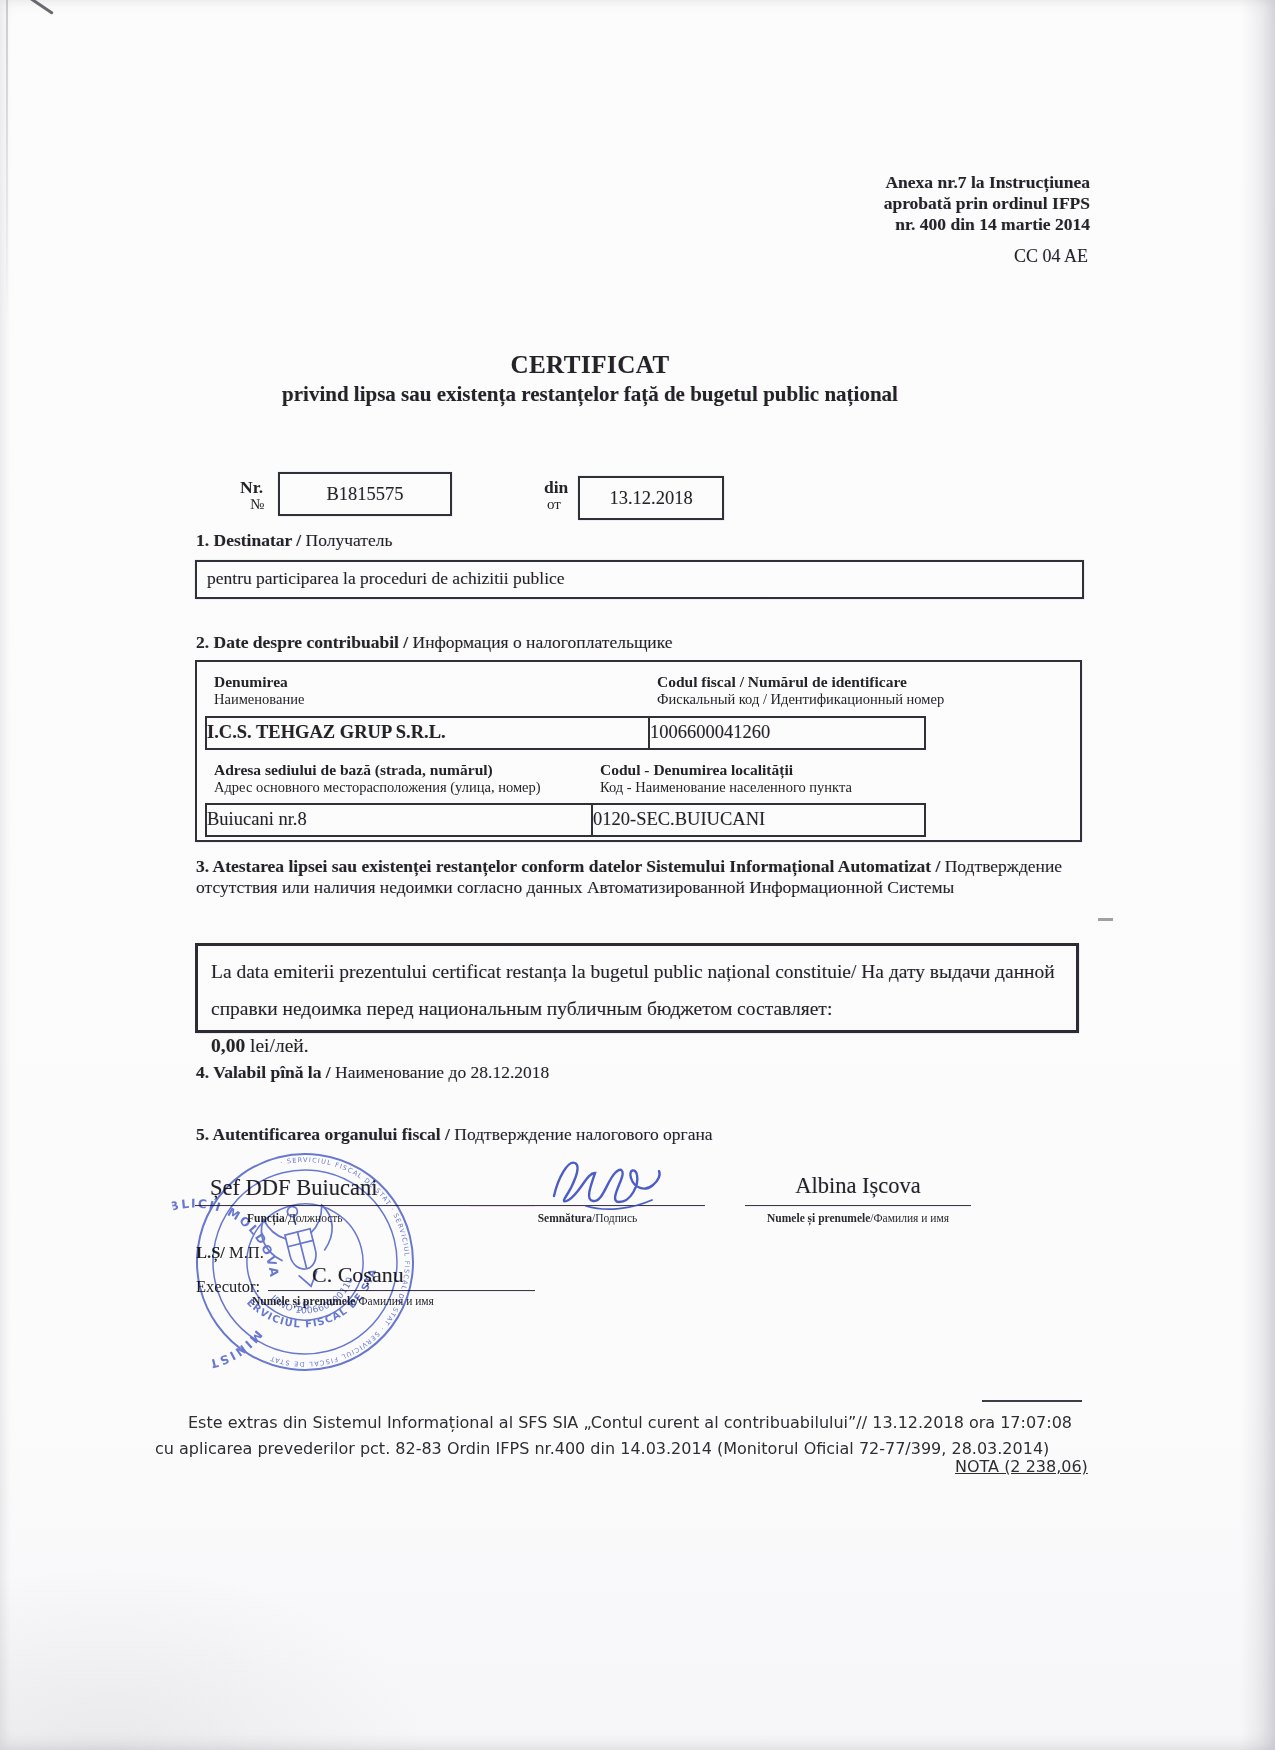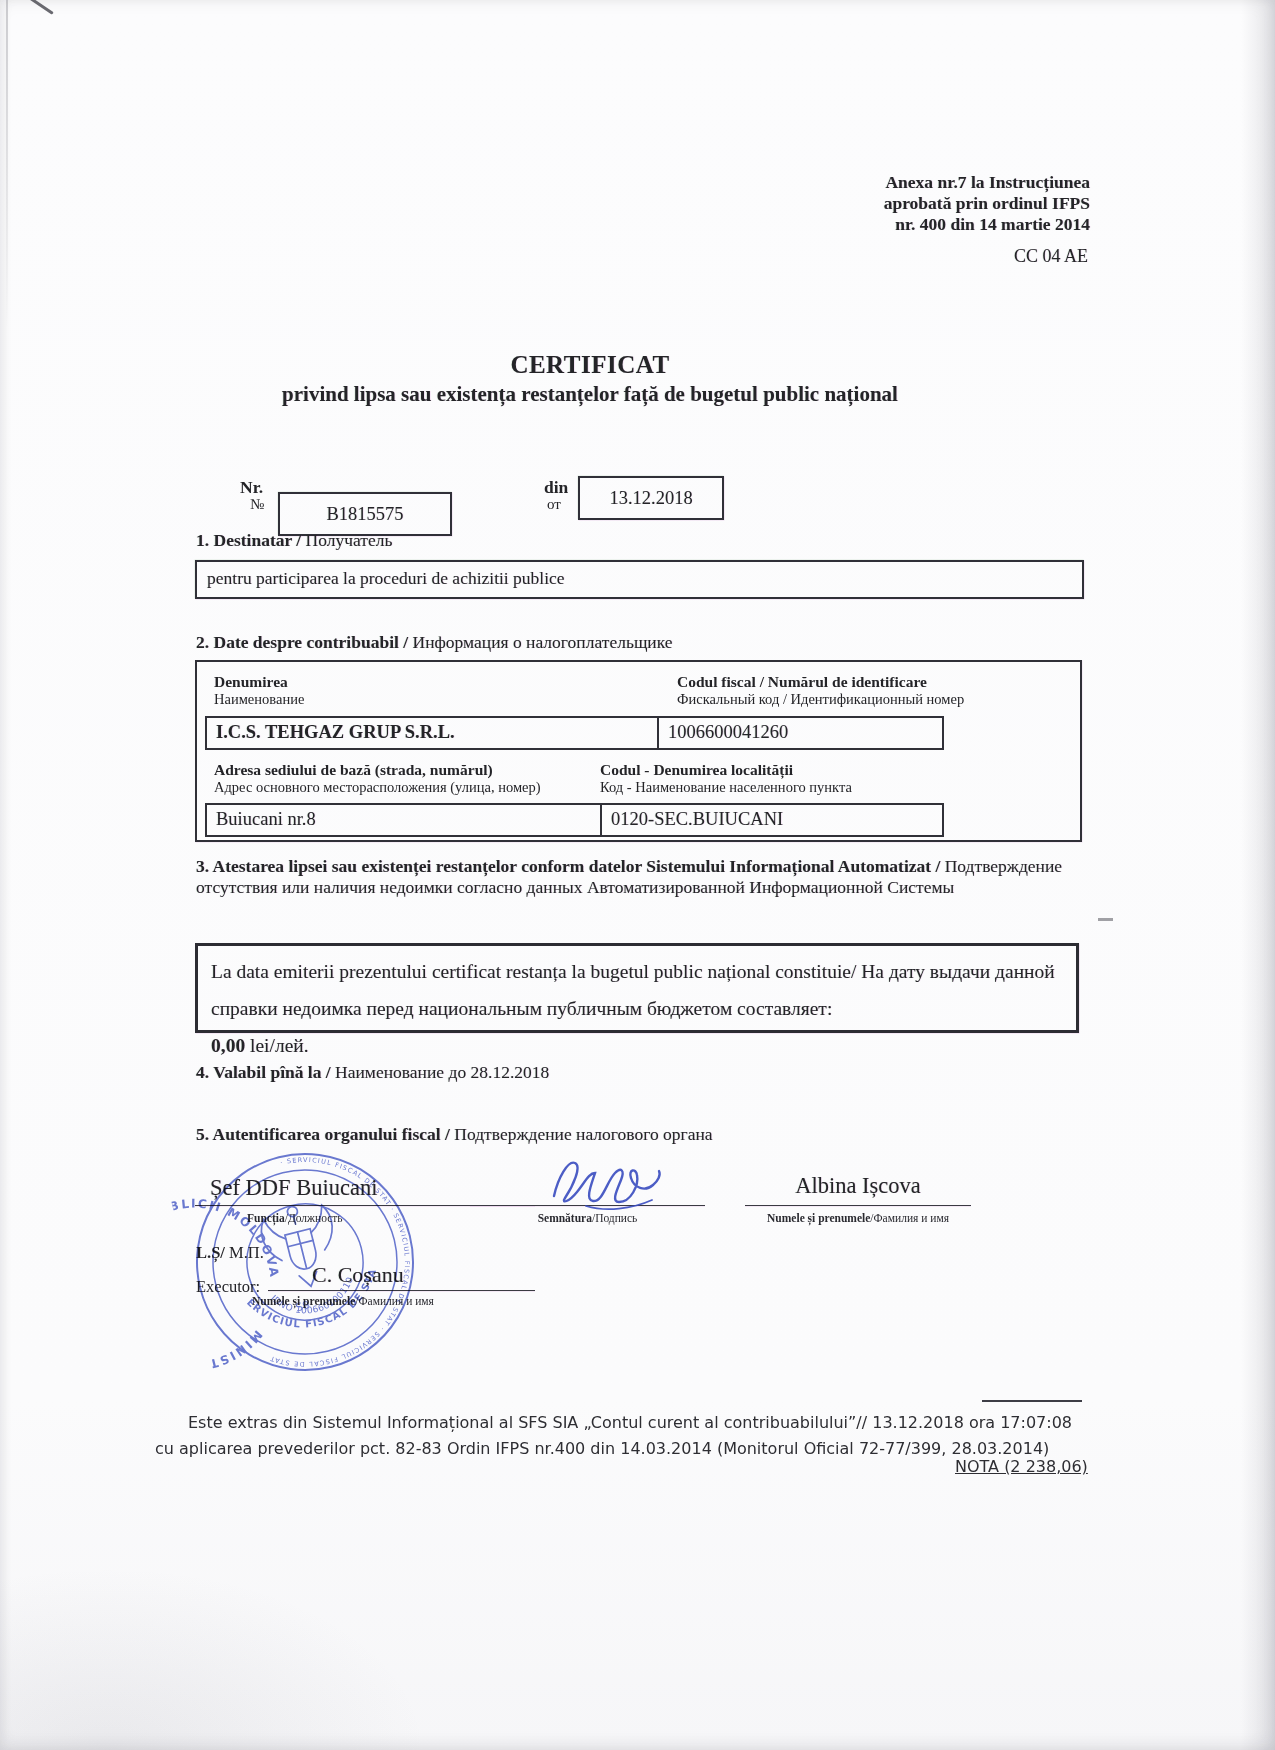--- a/index.html
+++ b/index.html
@@ -26,44 +26,44 @@
   .annex{right:185px;top:172px;text-align:right;font-size:17.5px;font-weight:bold;line-height:21px;}
   .form-code{right:187px;top:246px;font-size:18px;}
 
   .doc-title{left:0;top:351px;width:1180px;text-align:center;font-size:25px;font-weight:bold;letter-spacing:.5px;}
   .doc-subtitle{left:0;top:382px;width:1180px;text-align:center;font-size:21px;font-weight:bold;}
 
   
   .nr-label{left:240px;top:478px;font-size:17.5px;line-height:18px;}
   .nr-label .sub{font-weight:normal;font-size:15px;margin-left:10px;line-height:16px;}
   .vbox{border:2px solid #303038;box-shadow:.5px .5px 0 rgba(170,60,170,.18), -.5px -.5px 0 rgba(60,140,60,.15);}
-  .box-nr{left:278px;top:492px;width:170px;height:40px;}
+  .box-nr{left:278px;top:472px;width:170px;height:40px;}
   .box-din{left:578px;top:476px;width:142px;height:40px;}
   .vbox .val{display:block;text-align:center;line-height:40px;font-size:18.5px;}
   .din-label{left:544px;top:478px;font-size:17.5px;line-height:18px;}
   .din-label .sub{font-weight:normal;font-size:15px;margin-left:3px;line-height:16px;}
 
   .sec-head{font-size:17.5px;}
   .sec-head .ru{font-weight:normal;}
   .s1-head{left:196px;top:530px;}
   .s1-box{left:195px;top:560px;width:885px;height:35px;}
   .s1-box .txt{padding:6px 0 0 10px;font-size:17.5px;display:block;}
 
   .s2-head{left:196px;top:632px;}
   .s2-table{left:195px;top:660px;width:883px;height:178px;border:2px solid #303038;box-shadow:.5px .5px 0 rgba(170,60,170,.15);}
   .cell-lbl{position:absolute;font-size:15.5px;line-height:17.5px;}
   .cell-lbl .ru{font-weight:normal;font-size:14.5px;}
   .lbl-denumirea{left:17px;top:11px;}
-  .lbl-fiscal{left:480px;top:11px;}
+  .lbl-fiscal{left:460px;top:11px;}
   .lbl-adresa{left:17px;top:99px;}
   .lbl-localitate{left:403px;top:99px;}
   .vrow{position:absolute;left:8px;display:flex;}
   .vrow1{top:54px;}
   .vrow2{top:141px;}
-  .vcell{border:2px solid #303038;height:30px;line-height:29px;font-size:18.5px;padding-left:9px;box-sizing:content-box;}
+  .vcell{border:2px solid #303038;height:30px;line-height:29px;font-size:18.5px;box-sizing:content-box;}
   .vcell+.vcell{border-left:none;}
   .c-name{width:441px;font-weight:bold;}
   .c-fiscal{width:274px;}
   .c-addr{width:384px;}
   .c-loc{width:331px;}
 
   .s3-para{left:196px;top:856px;width:900px;font-size:17.5px;line-height:20.5px;}
   .s3-para .ru{font-weight:normal;}
 
   .result-box{left:195px;top:943px;width:884px;height:90px;border:3px solid #2c2c33;box-sizing:border-box;

